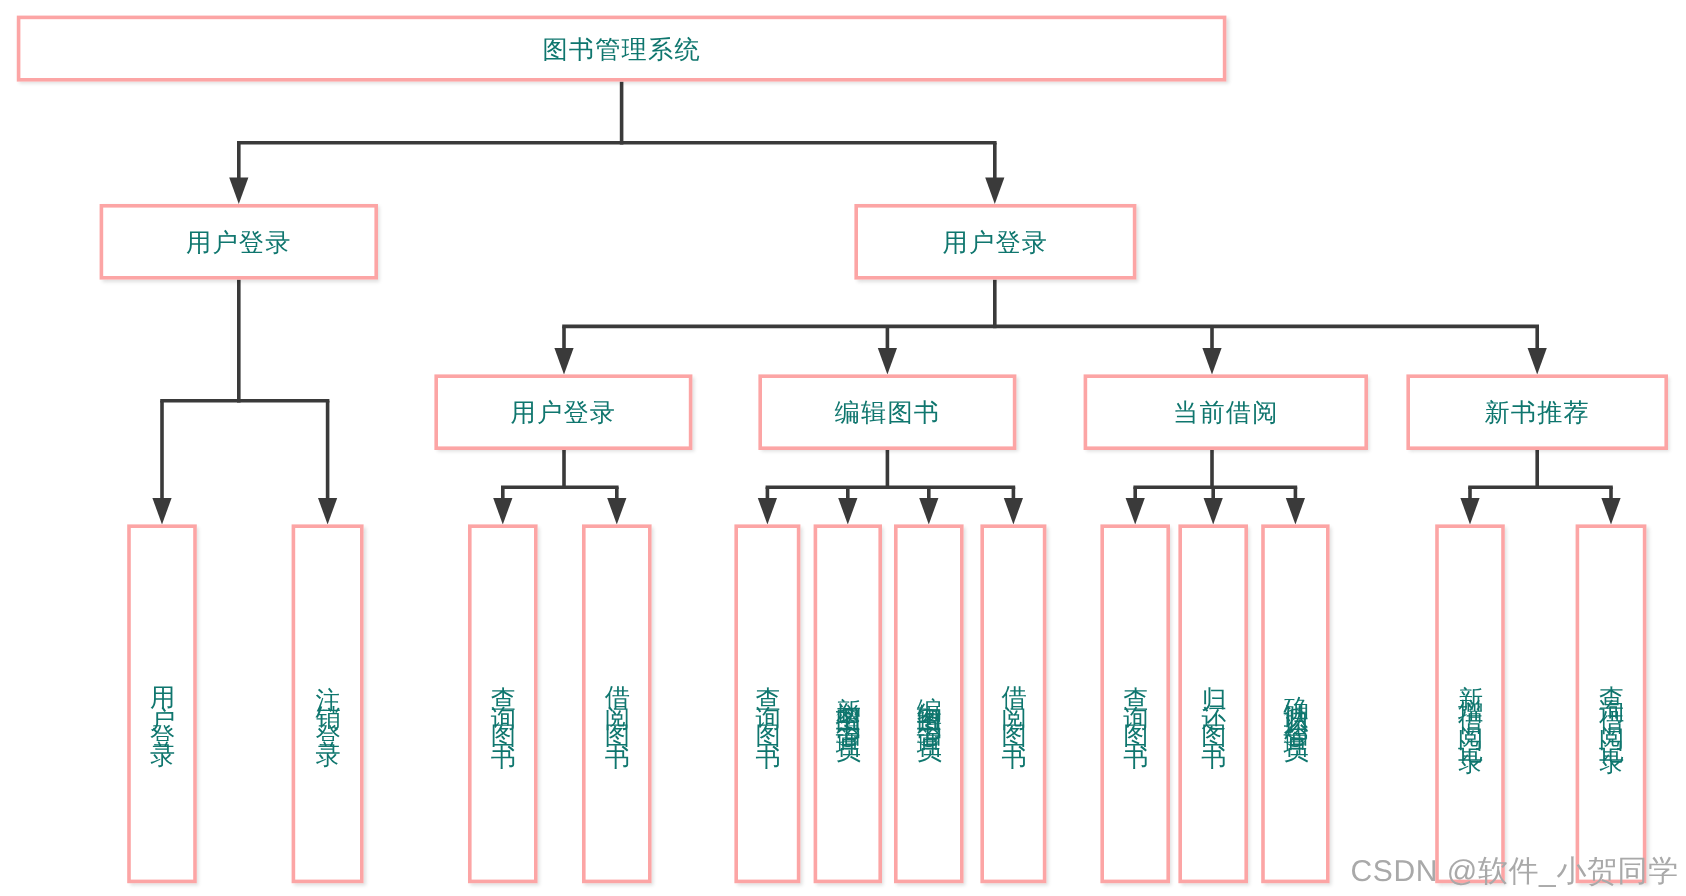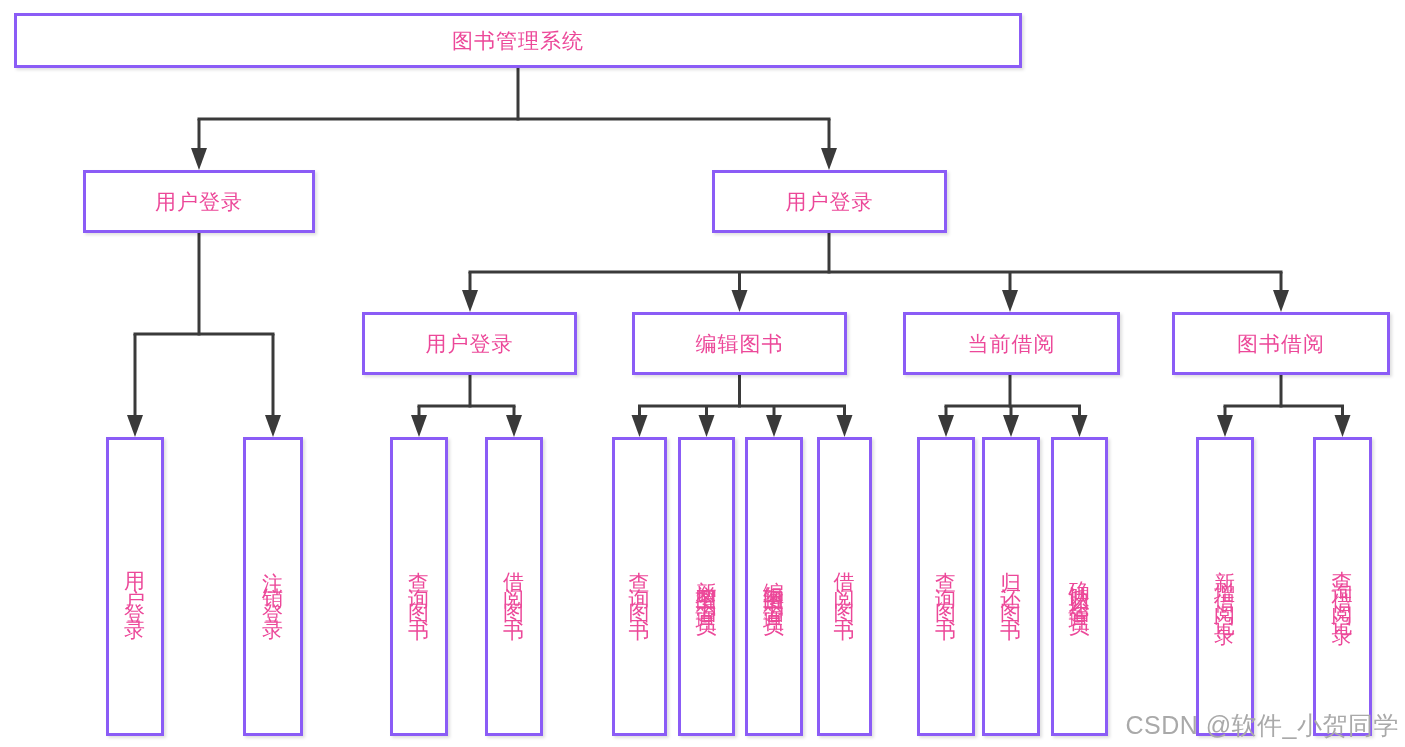--- a/index.html
+++ b/index.html
@@ -3,23 +3,23 @@
 <meta charset="utf-8">
 <style>
   html,body{margin:0;padding:0;background:#ffffff;}
   #stage{
     position:relative;width:1405px;height:747px;background:#ffffff;overflow:hidden;
     font-family:"Liberation Sans","DejaVu Sans",sans-serif;
   }
   svg.connectors{position:absolute;left:0;top:0;z-index:1;}
   .box{
     position:absolute;box-sizing:border-box;z-index:2;
-    border:3px solid #8b5cf6;background:#ffffff;
+    border:3px solid #fca5a5;background:#ffffff;
     display:flex;align-items:center;justify-content:center;
-    font-size:21px;color:#ec4899;
+    font-size:21px;color:#0f766e;
     box-shadow:2px 2px 3px rgba(0,0,0,0.13);
   }
   .box.h{letter-spacing:1px;}
   .vbox span{writing-mode:vertical-rl;line-height:1;}
   .sp-wide span{letter-spacing:16px;}
   .sp-mid  span{letter-spacing:11px;}
   .sp-tight span{letter-spacing:5px;}
   .watermark{
     position:absolute;right:6px;bottom:5px;z-index:3;
     font-size:25px;color:#a9a9a9;letter-spacing:0.5px;
@@ -116,25 +116,25 @@
   <div class="box h" style="left:712px;top:170px;width:235px;height:63px">
     <span>用户登录</span>
   </div>
 
   <div class="box h" style="left:362px;top:312px;width:215px;height:63px">
     <span>用户登录</span>
   </div>
   <div class="box h" style="left:632px;top:312px;width:215px;height:63px">
     <span>编辑图书</span>
   </div>
-  <div class="box h" style="left:903px;top:312px;width:217px;height:63px">
+  <div class="box h" style="left:903px;top:312px;width:237px;height:63px">
     <span>当前借阅</span>
   </div>
   <div class="box h" style="left:1172px;top:312px;width:218px;height:63px">
-    <span>图书借阅</span>
+    <span>新书推荐</span>
   </div>
 
   <div class="box vbox sp-wide" style="left:106px;top:437px;width:58px;height:299px">
     <span>用户登录</span>
   </div>
   <div class="box vbox sp-wide" style="left:243px;top:437px;width:60px;height:299px">
     <span>注销登录</span>
   </div>
 
   <div class="box vbox sp-wide" style="left:390px;top:437px;width:58px;height:299px">

